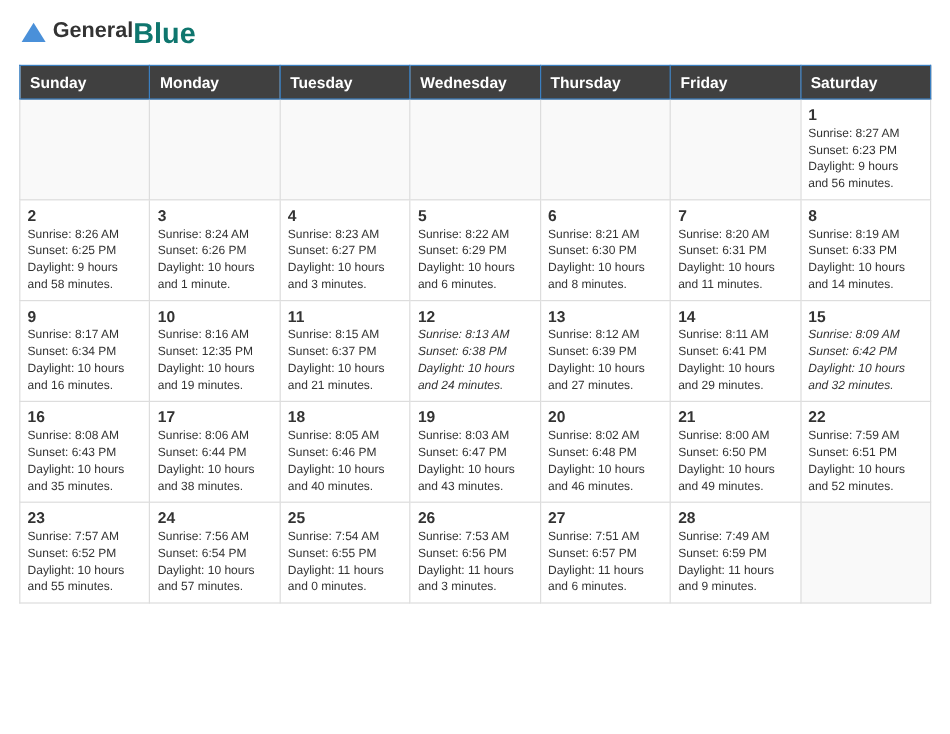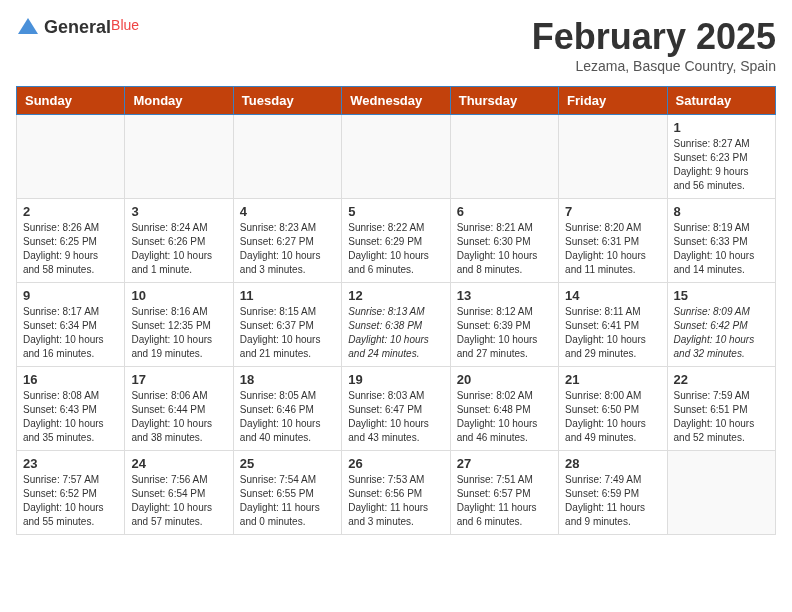--- a/index.html
+++ b/index.html
@@ -24,23 +24,23 @@
       display: flex;
       flex-direction: row;
       line-height: 1.1;
     }
     .logo-general {
       font-size: 18px;
       font-weight: bold;
       color: #333;
     }
     .logo-blue {
-      font-size: 14px;
-      font-weight: normal;
-      color: #ef4444;
+      font-size: 24px;
+      font-weight: bold;
+      color: #0f766e;
     }
     .logo-icon {
       width: 24px;
       height: 24px;
       margin-right: 4px;
     }
     .title-block {
       text-align: right;
     }
     .month-title {
@@ -51,21 +51,21 @@
     .location {
       font-size: 14px;
       color: #555;
     }
     .calendar {
       width: 100%;
       border-collapse: collapse;
       border: 1px solid #ccc;
     }
     .calendar th {
-      background-color: #c2410c;
+      background-color: #404040;
       color: #fff;
       text-align: left;
       padding: 6px 8px;
       font-size: 13px;
       border: 1px solid #3a7fc1;
     }
     .calendar td {
       vertical-align: top;
       padding: 5px 6px;
       border: 1px solid #ddd;
@@ -95,24 +95,20 @@
 <div class="header">
   <div class="logo">
     <svg class="logo-icon" viewBox="0 0 24 24" xmlns="http://www.w3.org/2000/svg">
       <polygon points="12,2 22,18 2,18" fill="#4a90d9"></polygon>
     </svg>
     <div class="logo-text">
       <span class="logo-general">General</span>
       <span class="logo-blue">Blue</span>
     </div>
   </div>
-  <div class="title-block">
-    <div class="month-title">February 2025</div>
-    <div class="location">Lezama, Basque Country, Spain</div>
-  </div>
 </div>
 
 <table class="calendar">
   <thead>
     <tr>
     <th>Sunday</th>
         <th>Monday</th>
         <th>Tuesday</th>
         <th>Wednesday</th>
         <th>Thursday</th>

